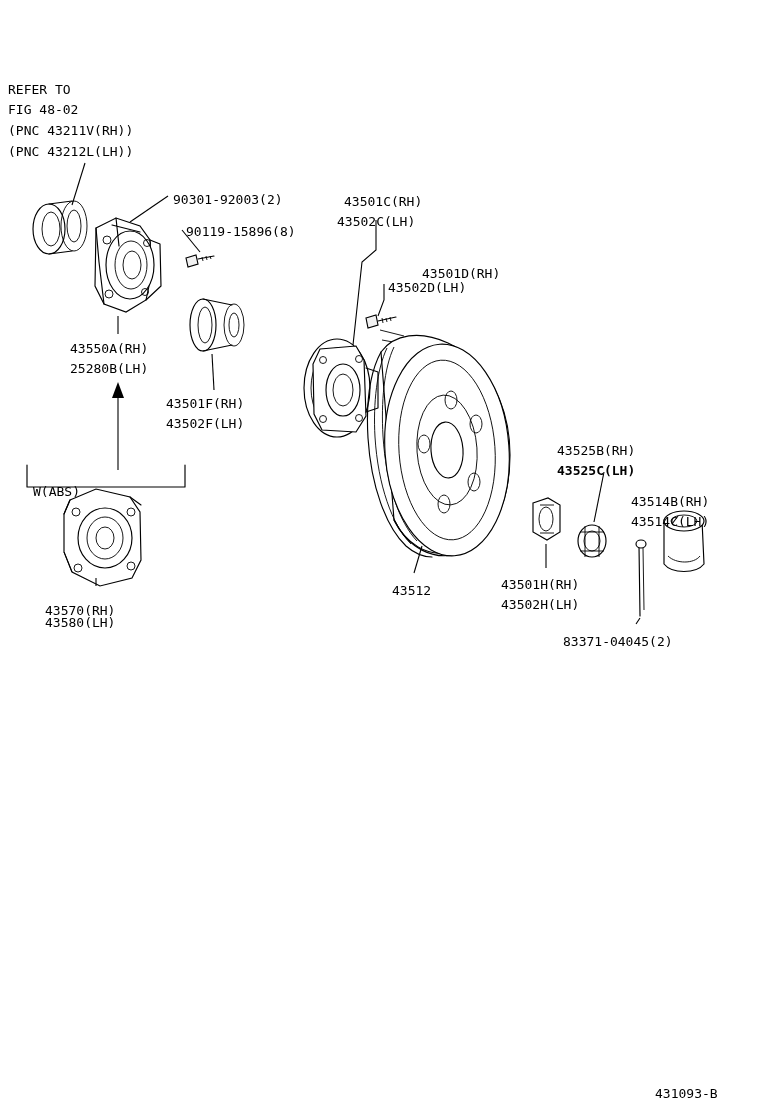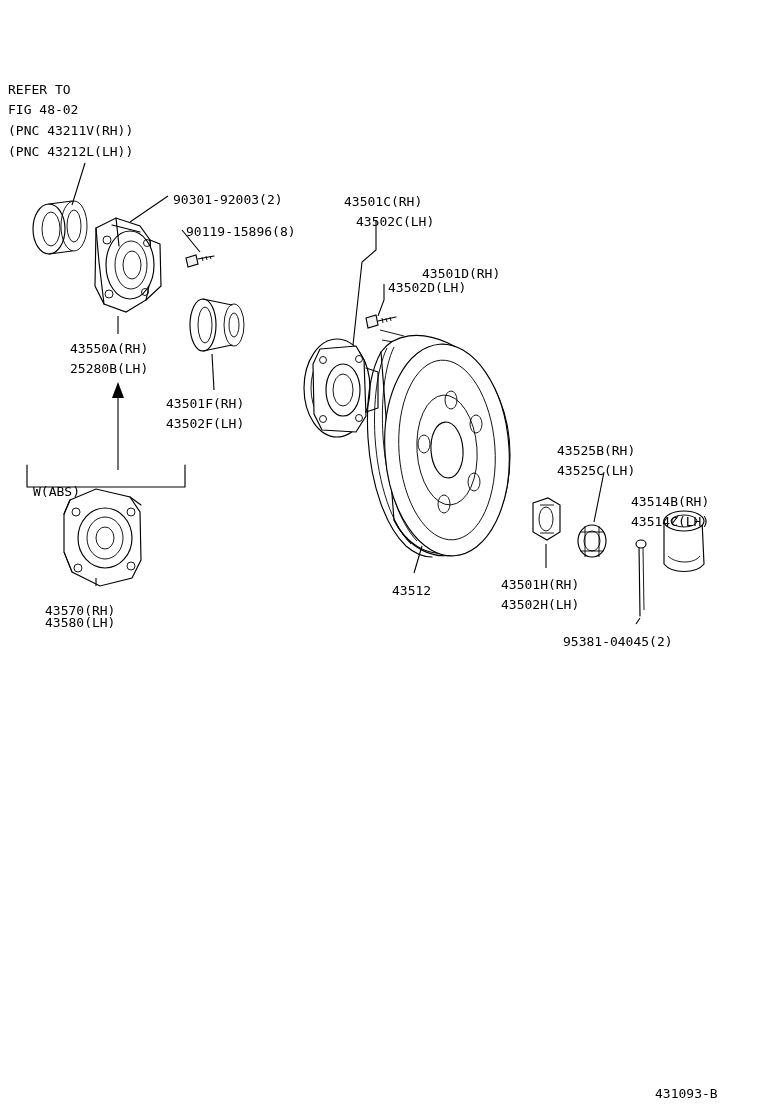--- a/index.html
+++ b/index.html
@@ -221,34 +221,34 @@
   </svg>
 
   <div class="lbl" style="left:8px; top:80px;">REFER TO</div>
   <div class="lbl" style="left:8px; top:100px;">FIG 48-02</div>
   <div class="lbl" style="left:8px; top:121px;">(PNC 43211V(RH))</div>
   <div class="lbl" style="left:8px; top:142px;">(PNC 43212L(LH))</div>
 
   <div class="lbl" style="left:173px; top:190px;">90301-92003(2)</div>
   <div class="lbl" style="left:186px; top:222px;">90119-15896(8)</div>
   <div class="lbl" style="left:344px; top:192px;">43501C(RH)</div>
-  <div class="lbl" style="left:356px; top:212px;">43502C(LH)</div>
+  <div class="lbl" style="left:337px; top:212px;">43502C(LH)</div>
   <div class="lbl" style="left:388px; top:264px;margin-left:34px;">43501D(RH)</div>
   <div class="lbl" style="left:388px; top:278px;">43502D(LH)</div>
   <div class="lbl" style="left:70px; top:339px;">43550A(RH)</div>
   <div class="lbl" style="left:70px; top:359px;">25280B(LH)</div>
   <div class="lbl" style="left:166px; top:394px;">43501F(RH)</div>
   <div class="lbl" style="left:166px; top:414px;">43502F(LH)</div>
   <div class="lbl small" style="left:33px; top:447px;margin-top:36px;">W(ABS)</div>
   <div class="lbl" style="left:45px; top:593px;margin-top:8px;">43570(RH)</div>
   <div class="lbl" style="left:45px; top:613px;">43580(LH)</div>
   <div class="lbl" style="left:392px; top:581px;">43512</div>
   <div class="lbl" style="left:501px; top:575px;">43501H(RH)</div>
   <div class="lbl" style="left:501px; top:595px;">43502H(LH)</div>
   <div class="lbl" style="left:557px; top:441px;">43525B(RH)</div>
-  <div class="lbl" style="left:557px; top:461px;">43525C(LH)</div>
+  <div class="lbl" style="left:557px; top:461px;font-weight:bold;">43525C(LH)</div>
   <div class="lbl" style="left:631px; top:492px;">43514B(RH)</div>
   <div class="lbl" style="left:631px; top:512px;">43514C(LH)</div>
-  <div class="lbl" style="left:563px; top:632px;">95381-04045(2)</div>
+  <div class="lbl" style="left:563px; top:632px;">83371-04045(2)</div>
 
   <div class="lbl footer" style="left:655px; top:1084px;">431093-B</div>
 
 </div>
 
 </body></html>

